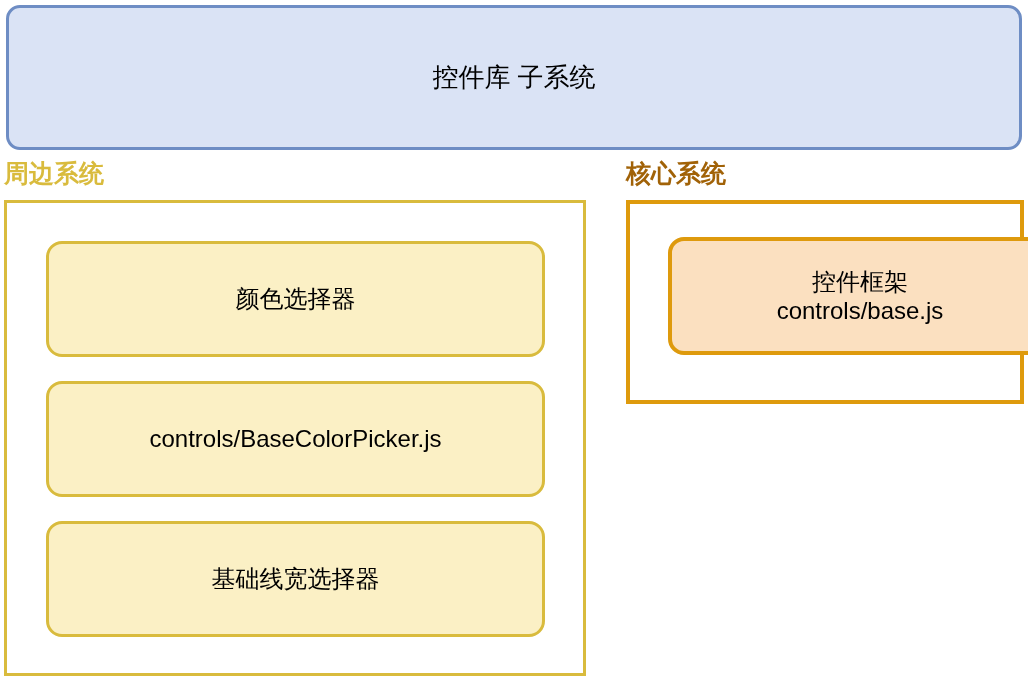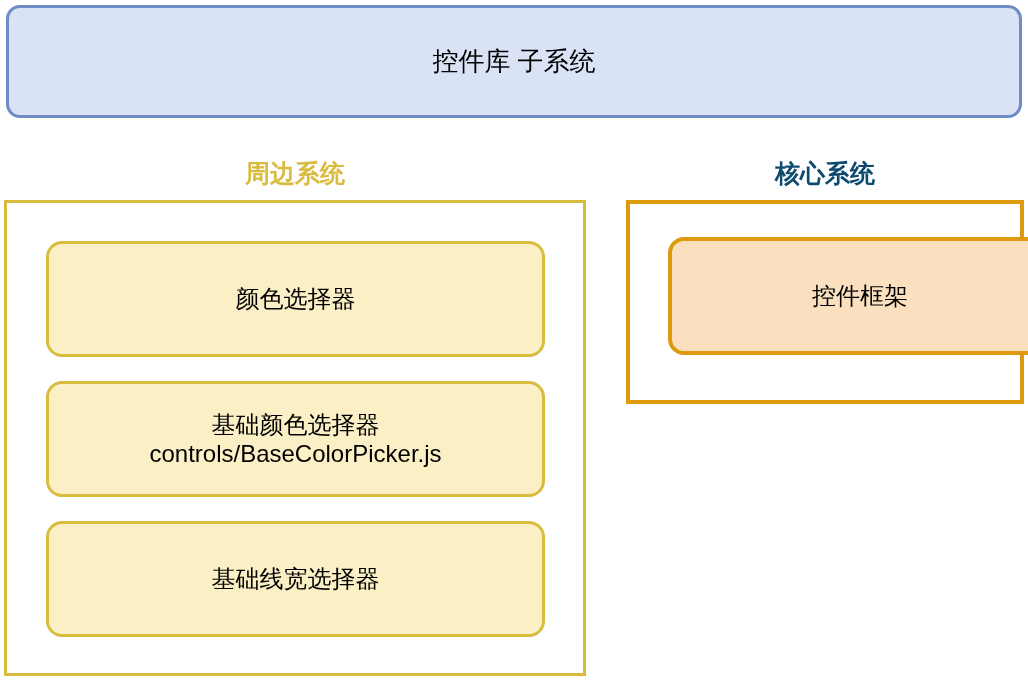--- a/index.html
+++ b/index.html
@@ -15,21 +15,21 @@
     overflow: hidden;
     color: #000000;
   }
 
   
   .subsystem-banner {
     position: absolute;
     left: 6px;
     top: 5px;
     width: 1016px;
-    height: 113px;
+    height: 145px;
     box-sizing: border-box;
     background: #dae3f5;
     border: 3px solid #6e8dc4;
     border-radius: 14px;
     display: flex;
     flex-direction: column;
     align-items: center;
     justify-content: center;
     line-height: 1.22;
   }
@@ -37,34 +37,34 @@
     font-size: 26px;
     text-align: center;
     white-space: pre;
   }
 
   
   .section-heading {
     position: absolute;
     font-size: 25px;
     font-weight: bold;
-    text-align: center;
+    text-align: left;
     white-space: nowrap;
   }
   #heading-peripheral {
     left: 4px;
     top: 157px;
     width: 582px;
     color: #d9bb3d;
   }
   #heading-core {
     left: 626px;
     top: 157px;
     width: 398px;
-    color: #0c4a6e;
+    color: #a16207;
   }
 
   
   .group-box {
     position: absolute;
     box-sizing: border-box;
     background: #ffffff;
   }
   #group-peripheral {
     left: 4px;
@@ -126,27 +126,27 @@
 
 <div class="section-heading" id="heading-peripheral">周边系统</div>
 
 <div class="group-box" id="group-peripheral"></div>
 
 <div class="module-card peripheral" id="card-colorpicker">
   <div class="line">颜色选择器</div>
 </div>
 
 <div class="module-card peripheral" id="card-basecolorpicker">
-  <div class="line">基础颜色选择器</div>
   <div class="line">controls/BaseColorPicker.js</div>
 </div>
 
 <div class="module-card peripheral" id="card-baselinewidth">
   <div class="line">基础线宽选择器</div>
 </div>
 
 <div class="section-heading" id="heading-core">核心系统</div>
 
 <div class="group-box" id="group-core"></div>
 
 <div class="module-card" id="card-base">
   <div class="line">控件框架</div>
+  <div class="line">controls/base.js</div>
 </div>
 
 </body></html>

